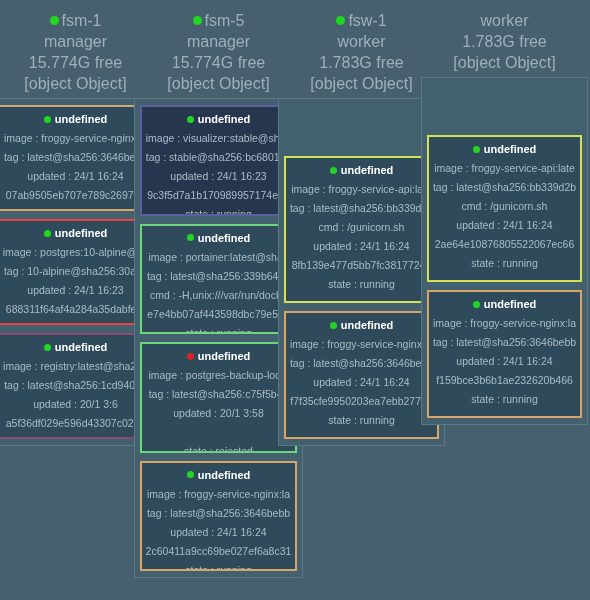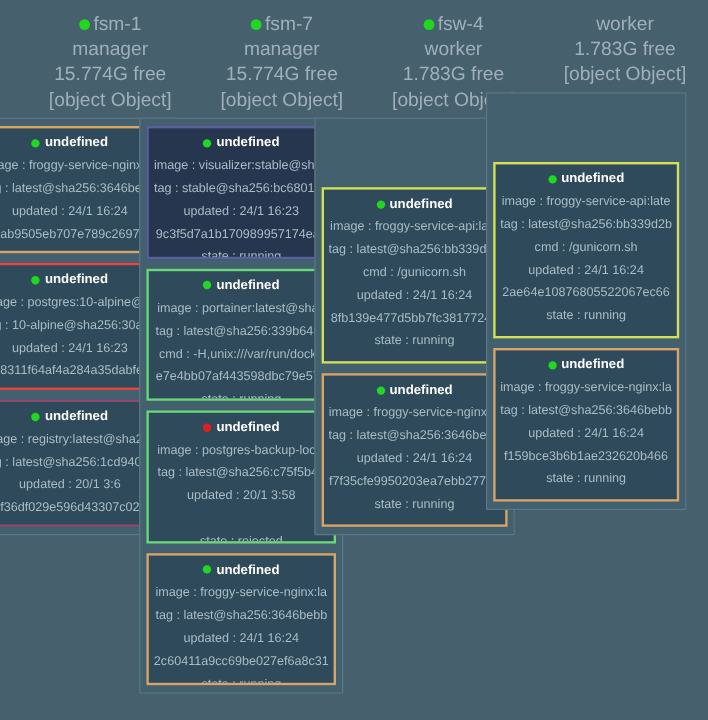--- a/index.html
+++ b/index.html
@@ -19,21 +19,21 @@
     align-items: flex-start;
     padding: 6px 4px 0 4px;
     box-sizing: border-box;
     width: 590px;
     height: 600px;
   }
   .node {
     width: 143px;
     display: flex;
     flex-direction: column;
-    align-items: flex-end;
+    align-items: center;
     box-sizing: border-box;
     padding: 0 4px;
   }
   .node-head {
     text-align: center;
     color: #9fb0b9;
     font-size: 16px;
     line-height: 21px;
     padding-top: 4px;
     padding-bottom: 4px;
@@ -141,21 +141,21 @@
           <div class="task-line">updated : 20/1 3:6</div>
           <div class="task-line">a5f36df029e596d43307c0293</div>
           <div class="task-line">state : running</div>
         </div>
       </div>
     </div>
     <div class="node">
       <div class="node-head">
         <div class="hostline">
           <span class="dot green" style="background: rgb(31, 216, 31);"></span>
-          <span>fsm-7</span>
+          <span>fsm-5</span>
         </div>
         <div>manager</div>
         <div>15.774G free</div>
         <div>[object Object]</div>
       </div>
       <div class="node-body" style="height: 480px;">
         <div class="task" style="border-color: rgb(91, 95, 158); background: rgb(39, 54, 79);">
           <div class="task-title">
             <span class="dot green" style="width: 7px; height: 7px;"></span>
             <span>undefined</span>
@@ -198,21 +198,21 @@
           <div class="task-line">updated : 24/1 16:24</div>
           <div class="task-line">2c60411a9cc69be027ef6a8c31</div>
           <div class="task-line">state : running</div>
         </div>
       </div>
     </div>
     <div class="node">
       <div class="node-head">
         <div class="hostline">
           <span class="dot green" style="background: rgb(31, 216, 31);"></span>
-          <span>fsw-4</span>
+          <span>fsw-1</span>
         </div>
         <div>worker</div>
         <div>1.783G free</div>
         <div>[object Object]</div>
       </div>
       <div class="node-body" style="height: 348px;">
         <div class="task" style="border-color: rgb(212, 225, 87); background: rgb(47, 74, 90);">
           <div class="task-title">
             <span class="dot green" style="width: 7px; height: 7px;"></span>
             <span>undefined</span>

